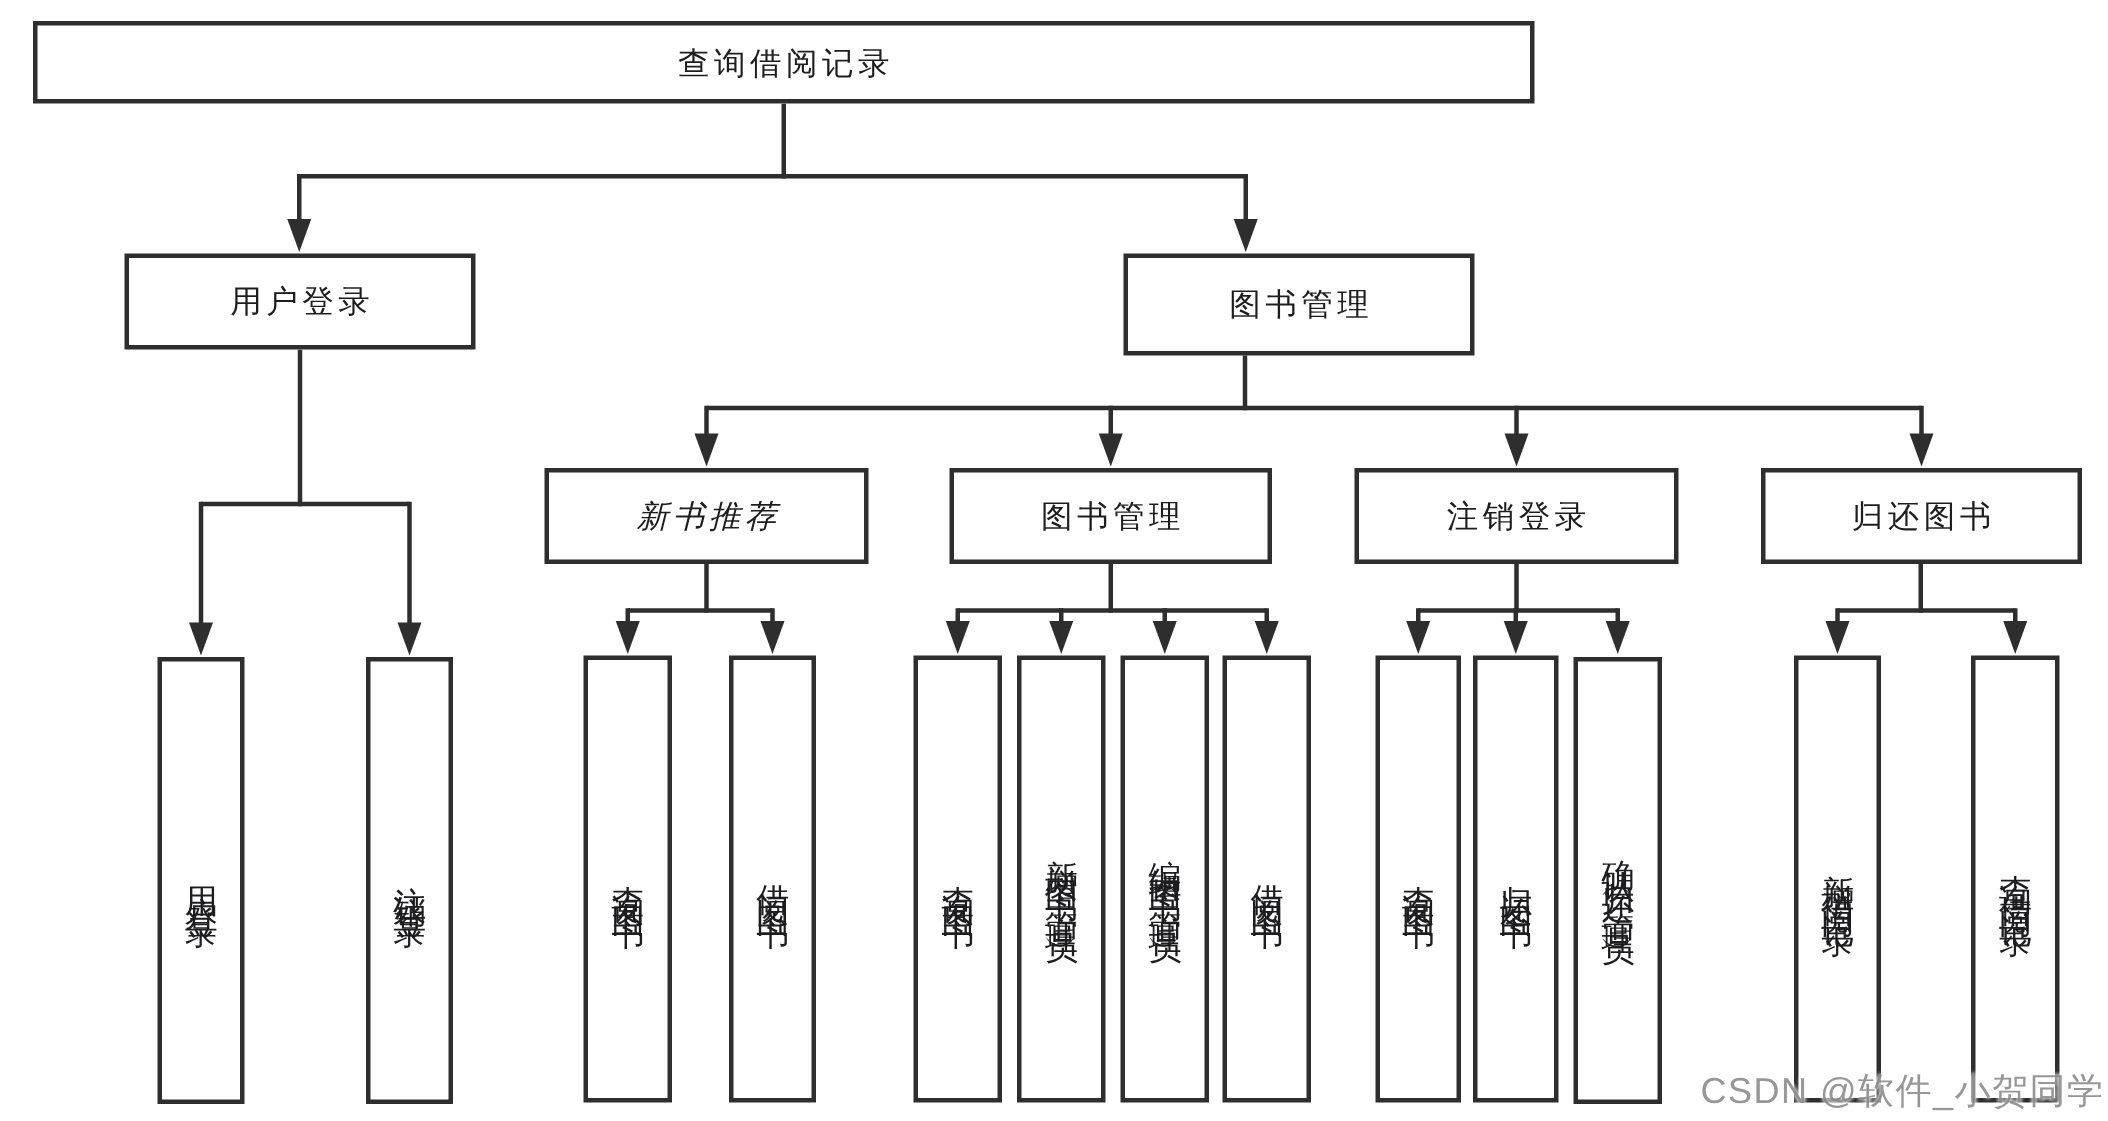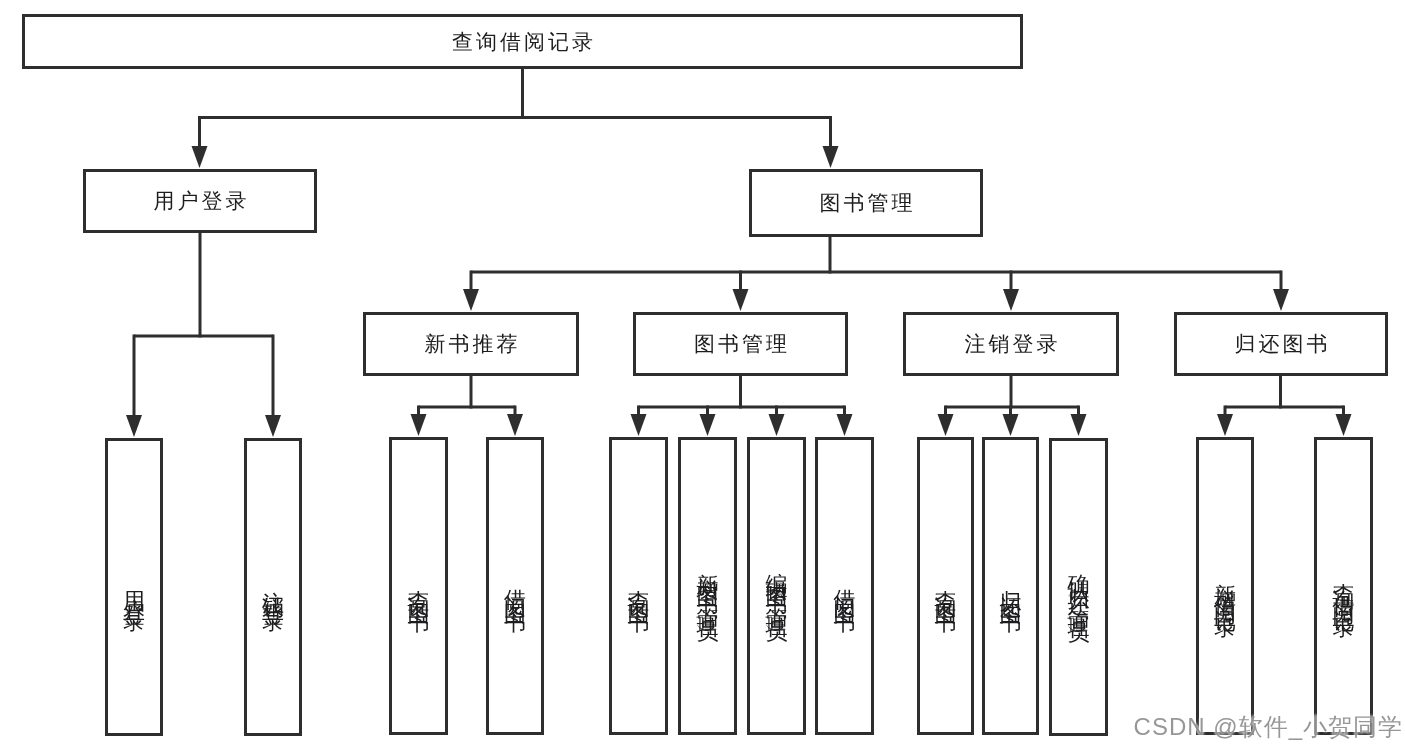--- a/index.html
+++ b/index.html
@@ -131,21 +131,21 @@
     <span class="lbl">查询借阅记录</span>
   </div>
 
   <div class="node h" style="left:83px; top:169px; width:234px; height:64px;">
     <span class="lbl">用户登录</span>
   </div>
   <div class="node h" style="left:713px; top:169px; width:234px; height:68px;margin-left:36px;">
     <span class="lbl">图书管理</span>
   </div>
 
-  <div class="node h" style="left:363px; top:312px; width:216px; height:64px;">
+  <div class="node h" style="left:363px; top:312px; width:216px; height:64px;font-style:italic;">
     <span class="lbl">新书推荐</span>
   </div>
   <div class="node h" style="left:633px; top:312px; width:215px; height:64px;">
     <span class="lbl">图书管理</span>
   </div>
   <div class="node h" style="left:903px; top:312px; width:216px; height:64px;">
     <span class="lbl">注销登录</span>
   </div>
   <div class="node h" style="left:1174px; top:312px; width:214px; height:64px;">
     <span class="lbl">归还图书</span>

